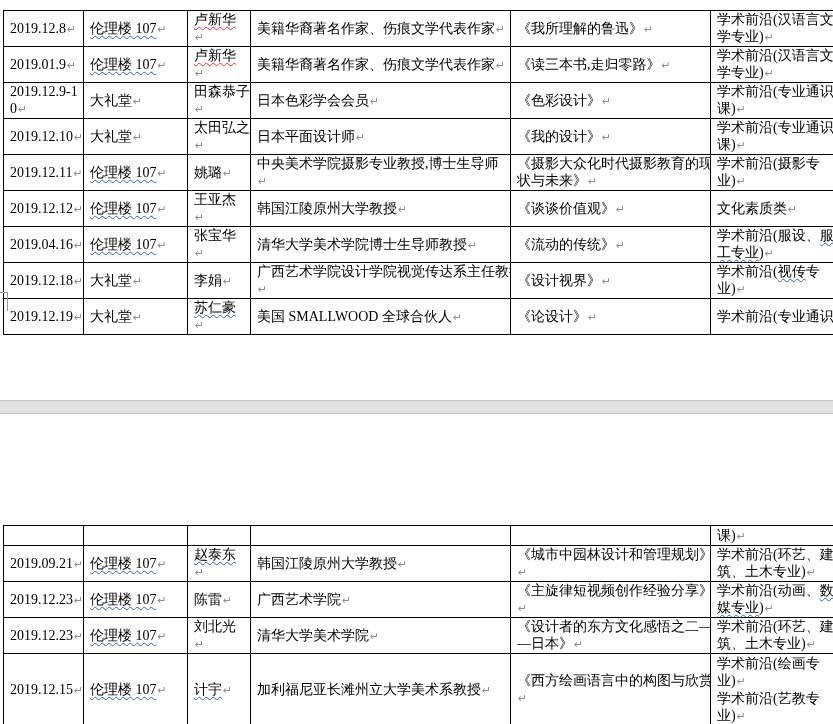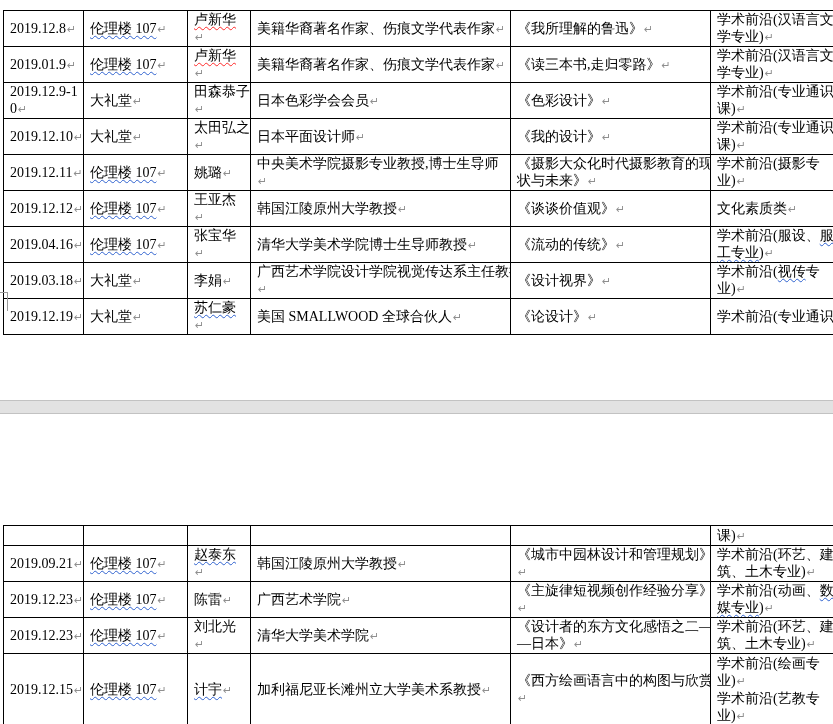--- a/index.html
+++ b/index.html
@@ -154,21 +154,21 @@
       <tr>
         <td><span class="t">2019.04.16</span><span class="pm">↵</span></td>
         <td><span class="t wavy-blue">伦理楼 107</span><span class="pm">↵</span></td>
         <td><span class="t">张宝华</span><span class="pm">↵</span></td>
         <td><span class="t">清华大学美术学院博士生导师教授</span><span class="pm">↵</span></td>
         <td><span class="t">《流动的传统》</span><span class="pm">↵</span></td>
         <td><span class="t">学术前沿(服设、</span><span class="t wavy-blue">服
 工专业</span><span class="t">)</span><span class="pm">↵</span></td>
       </tr>
       <tr>
-        <td><span class="t">2019.03.18</span><span class="pm">↵</span></td>
+        <td><span class="t">2019.12.18</span><span class="pm">↵</span></td>
         <td><span class="t">大礼堂</span><span class="pm">↵</span></td>
         <td><span class="t">李娟</span><span class="pm">↵</span></td>
         <td><span class="t">广西艺术学院设计学院视觉传达系主任教授</span><span class="pm">↵</span></td>
         <td><span class="t">《设计视界》</span><span class="pm">↵</span></td>
         <td><span class="t">学术前沿(</span><span class="t wavy-blue">视传</span><span class="t">专
 业)</span><span class="pm">↵</span></td>
       </tr>
       <tr>
         <td><span class="t">2019.12.19</span><span class="pm">↵</span></td>
         <td><span class="t">大礼堂</span><span class="pm">↵</span></td>

